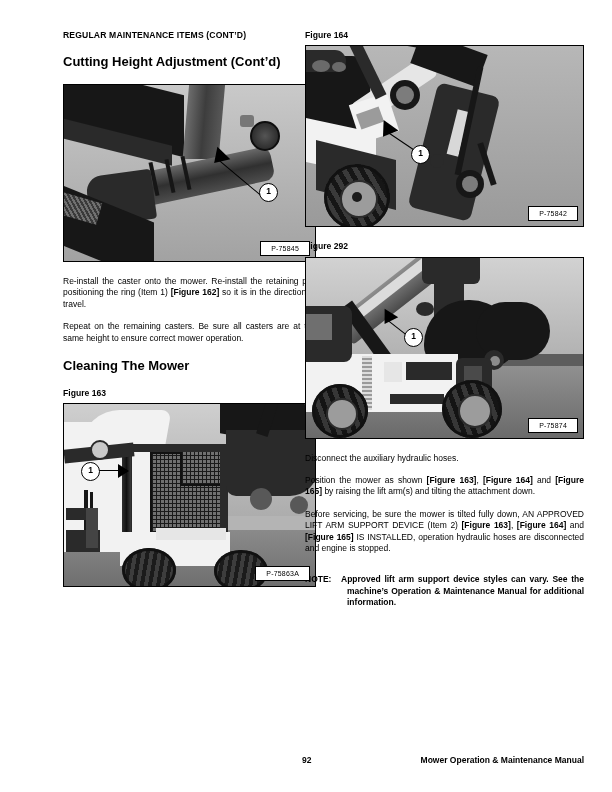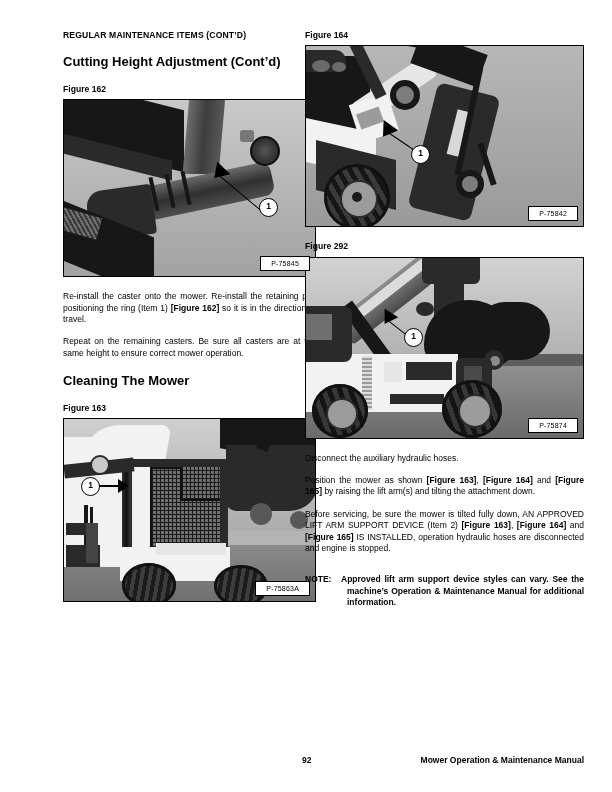--- a/index.html
+++ b/index.html
@@ -201,21 +201,20 @@
 <body>
 
 <div class="page">
 
   <div class="col-left">
 
     <div class="h-section">REGULAR MAINTENANCE ITEMS (CONT’D)</div>
 
     <div class="h-sub">Cutting Height Adjustment (Cont’d)</div>
 
-    <div class="h-fig">Figure 162</div>
 
     <div class="figbox fig-162">
       <div class="sky" style="height:100%; background:linear-gradient(#c9c9c9,#a2a2a2);"></div>
 
       <div class="shape dkr" style="left:-10px; top:-6px; width:130px; height:62px; transform:skewY(14deg);"></div>
       <div class="shape dk" style="left:-10px; top:46px; width:118px; height:20px; transform:skewY(14deg);"></div>
 
       <div class="shape md" style="left:122px; top:-4px; width:36px; height:78px; background:linear-gradient(90deg,#6d6d6d,#3d3d3d,#585858); transform:skewX(-5deg);"></div>
 
       <div class="shape rot" style="left:40px; top:78px; width:170px; height:34px; background:linear-gradient(#6a6a6a,#303030,#4e4e4e); transform:rotate(-12deg); border-radius:10px;"></div>

